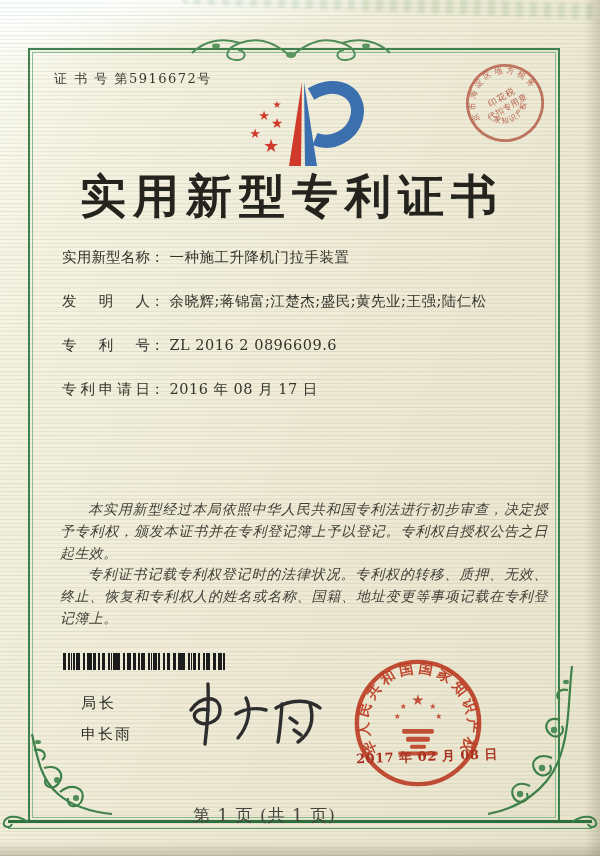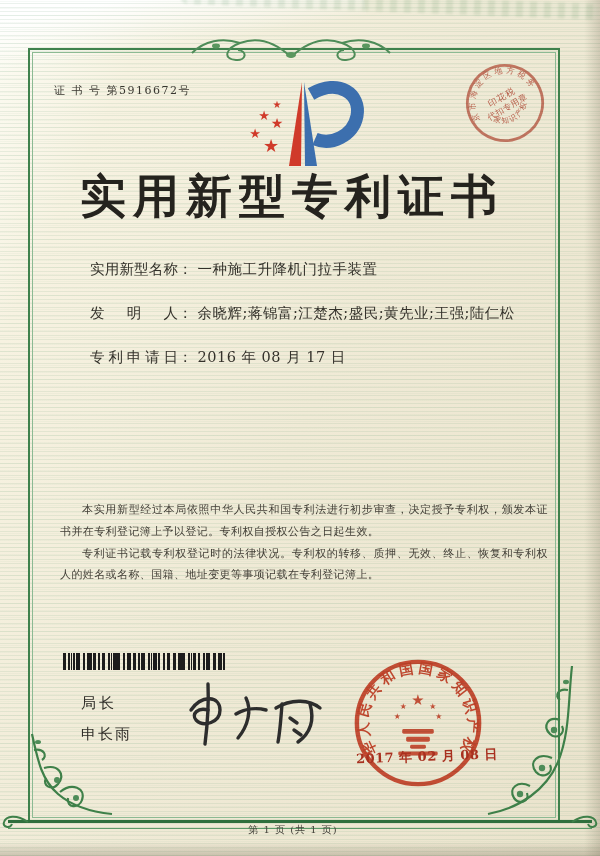--- a/index.html
+++ b/index.html
@@ -36,34 +36,34 @@
     border:2px solid #3f814c;
   }
   .frame::before{content:"";position:absolute;inset:2px;border:1px solid #8cba93;}
 
   .ornament{position:absolute;z-index:4;}
   .bottom-rule{
     position:absolute;left:8px;top:820px;width:584px;height:5px;z-index:4;
     border-top:3px solid #2f6f3d;border-bottom:1px solid #5c9a68;
   }
 
-  .cert-no{position:absolute;left:54px;top:83px;z-index:5;font-size:11px;
+  .cert-no{position:absolute;left:54px;top:70px;z-index:5;font-size:13px;
     letter-spacing:1.5px;color:#38362f;}
   .logo{position:absolute;left:227px;top:78px;z-index:5;}
   .title{position:absolute;left:28px;top:166px;width:528px;z-index:5;text-align:center;
     font-size:46px;font-weight:700;letter-spacing:7px;color:#25231e;}
 
-  .fields{position:absolute;left:62px;top:260px;width:478px;z-index:5;margin-left:28px;}
+  .fields{position:absolute;left:62px;top:248px;width:478px;z-index:5;}
   .frow{margin-bottom:25px;font-size:14.5px;color:#34322b;white-space:nowrap;}
   .flabel{display:inline-block;width:88px;text-align:justify;text-align-last:justify;vertical-align:bottom;}
   .fcolon{margin:0 5px 0 0;}
   .fvalue{letter-spacing:.5px;}
 
   .paras{position:absolute;left:60px;top:499px;width:488px;z-index:5;
-    font-size:11px;line-height:21.8px;color:#413e36;letter-spacing:.4px;text-align:justify;}
+    font-size:14px;line-height:21.8px;color:#413e36;letter-spacing:.4px;text-align:justify;font-style:italic;}
   .paras p{margin:0;text-indent:2em;}
 
   .barcode{position:absolute;left:63px;top:653px;width:163px;height:17px;z-index:5;
     background:
       repeating-linear-gradient(90deg,#1c1c1c 0 2px,rgba(0,0,0,0) 2px 5px),
       repeating-linear-gradient(90deg,#1c1c1c 0 1px,rgba(0,0,0,0) 1px 8px),
       repeating-linear-gradient(90deg,#1c1c1c 0 3px,rgba(0,0,0,0) 3px 13px);
   }
 
   .director{position:absolute;left:69px;top:694px;z-index:5;
@@ -72,22 +72,22 @@
   .director .line2{font-size:15px;letter-spacing:2px;margin-top:12px;}
   .signature{position:absolute;left:178px;top:676px;z-index:5;}
 
   .seal{position:absolute;left:349px;top:654px;z-index:6;mix-blend-mode:multiply;}
   .seal-date{position:absolute;left:356px;top:748px;width:130px;z-index:7;
     font-size:13px;font-weight:700;color:#a8301f;letter-spacing:.5px;
     transform:rotate(-2deg);white-space:nowrap;}
   .tax-stamp{position:absolute;left:458px;top:56px;z-index:6;transform:rotate(-30deg);
     mix-blend-mode:multiply;opacity:.9;}
 
-  .page-footer{position:absolute;left:193px;top:823px;width:200px;z-index:5;text-align:center;
-    font-size:10px;color:#45443c;letter-spacing:1px;}
+  .page-footer{position:absolute;left:193px;top:804px;width:200px;z-index:5;
+    font-size:17px;color:#45443c;letter-spacing:1px;}
 </style>
 </head>
 <body>
 
 <div class="photo">
 
   <div class="photo-top-white"></div>
   <div class="page-edge-top"></div>
   <div class="guilloche"></div>
   <div class="photo-right-shade"></div>
@@ -165,20 +165,23 @@
   </svg>
 
   <div class="title">实用新型专利证书</div>
 
   <div class="fields">
     <div class="frow">
       <span class="flabel">实用新型名称</span><span class="fcolon">：</span><span class="fvalue">一种施工升降机门拉手装置</span>
     </div>
     <div class="frow">
       <span class="flabel">发明人</span><span class="fcolon">：</span><span class="fvalue">余晓辉;蒋锦富;江楚杰;盛民;黄先业;王强;陆仁松</span>
+    </div>
+    <div class="frow">
+      <span class="flabel">专利号</span><span class="fcolon">：</span><span class="fvalue">ZL 2016 2 0896609.6</span>
     </div>
     <div class="frow">
       <span class="flabel">专利申请日</span><span class="fcolon">：</span><span class="fvalue">2016 年 08 月 17 日</span>
     </div>
   </div>
 
   <div class="paras">
     <p>本实用新型经过本局依照中华人民共和国专利法进行初步审查，决定授予专利权，颁发本证书并在专利登记簿上予以登记。专利权自授权公告之日起生效。</p>
     <p>专利证书记载专利权登记时的法律状况。专利权的转移、质押、无效、终止、恢复和专利权人的姓名或名称、国籍、地址变更等事项记载在专利登记簿上。</p>
   </div>

